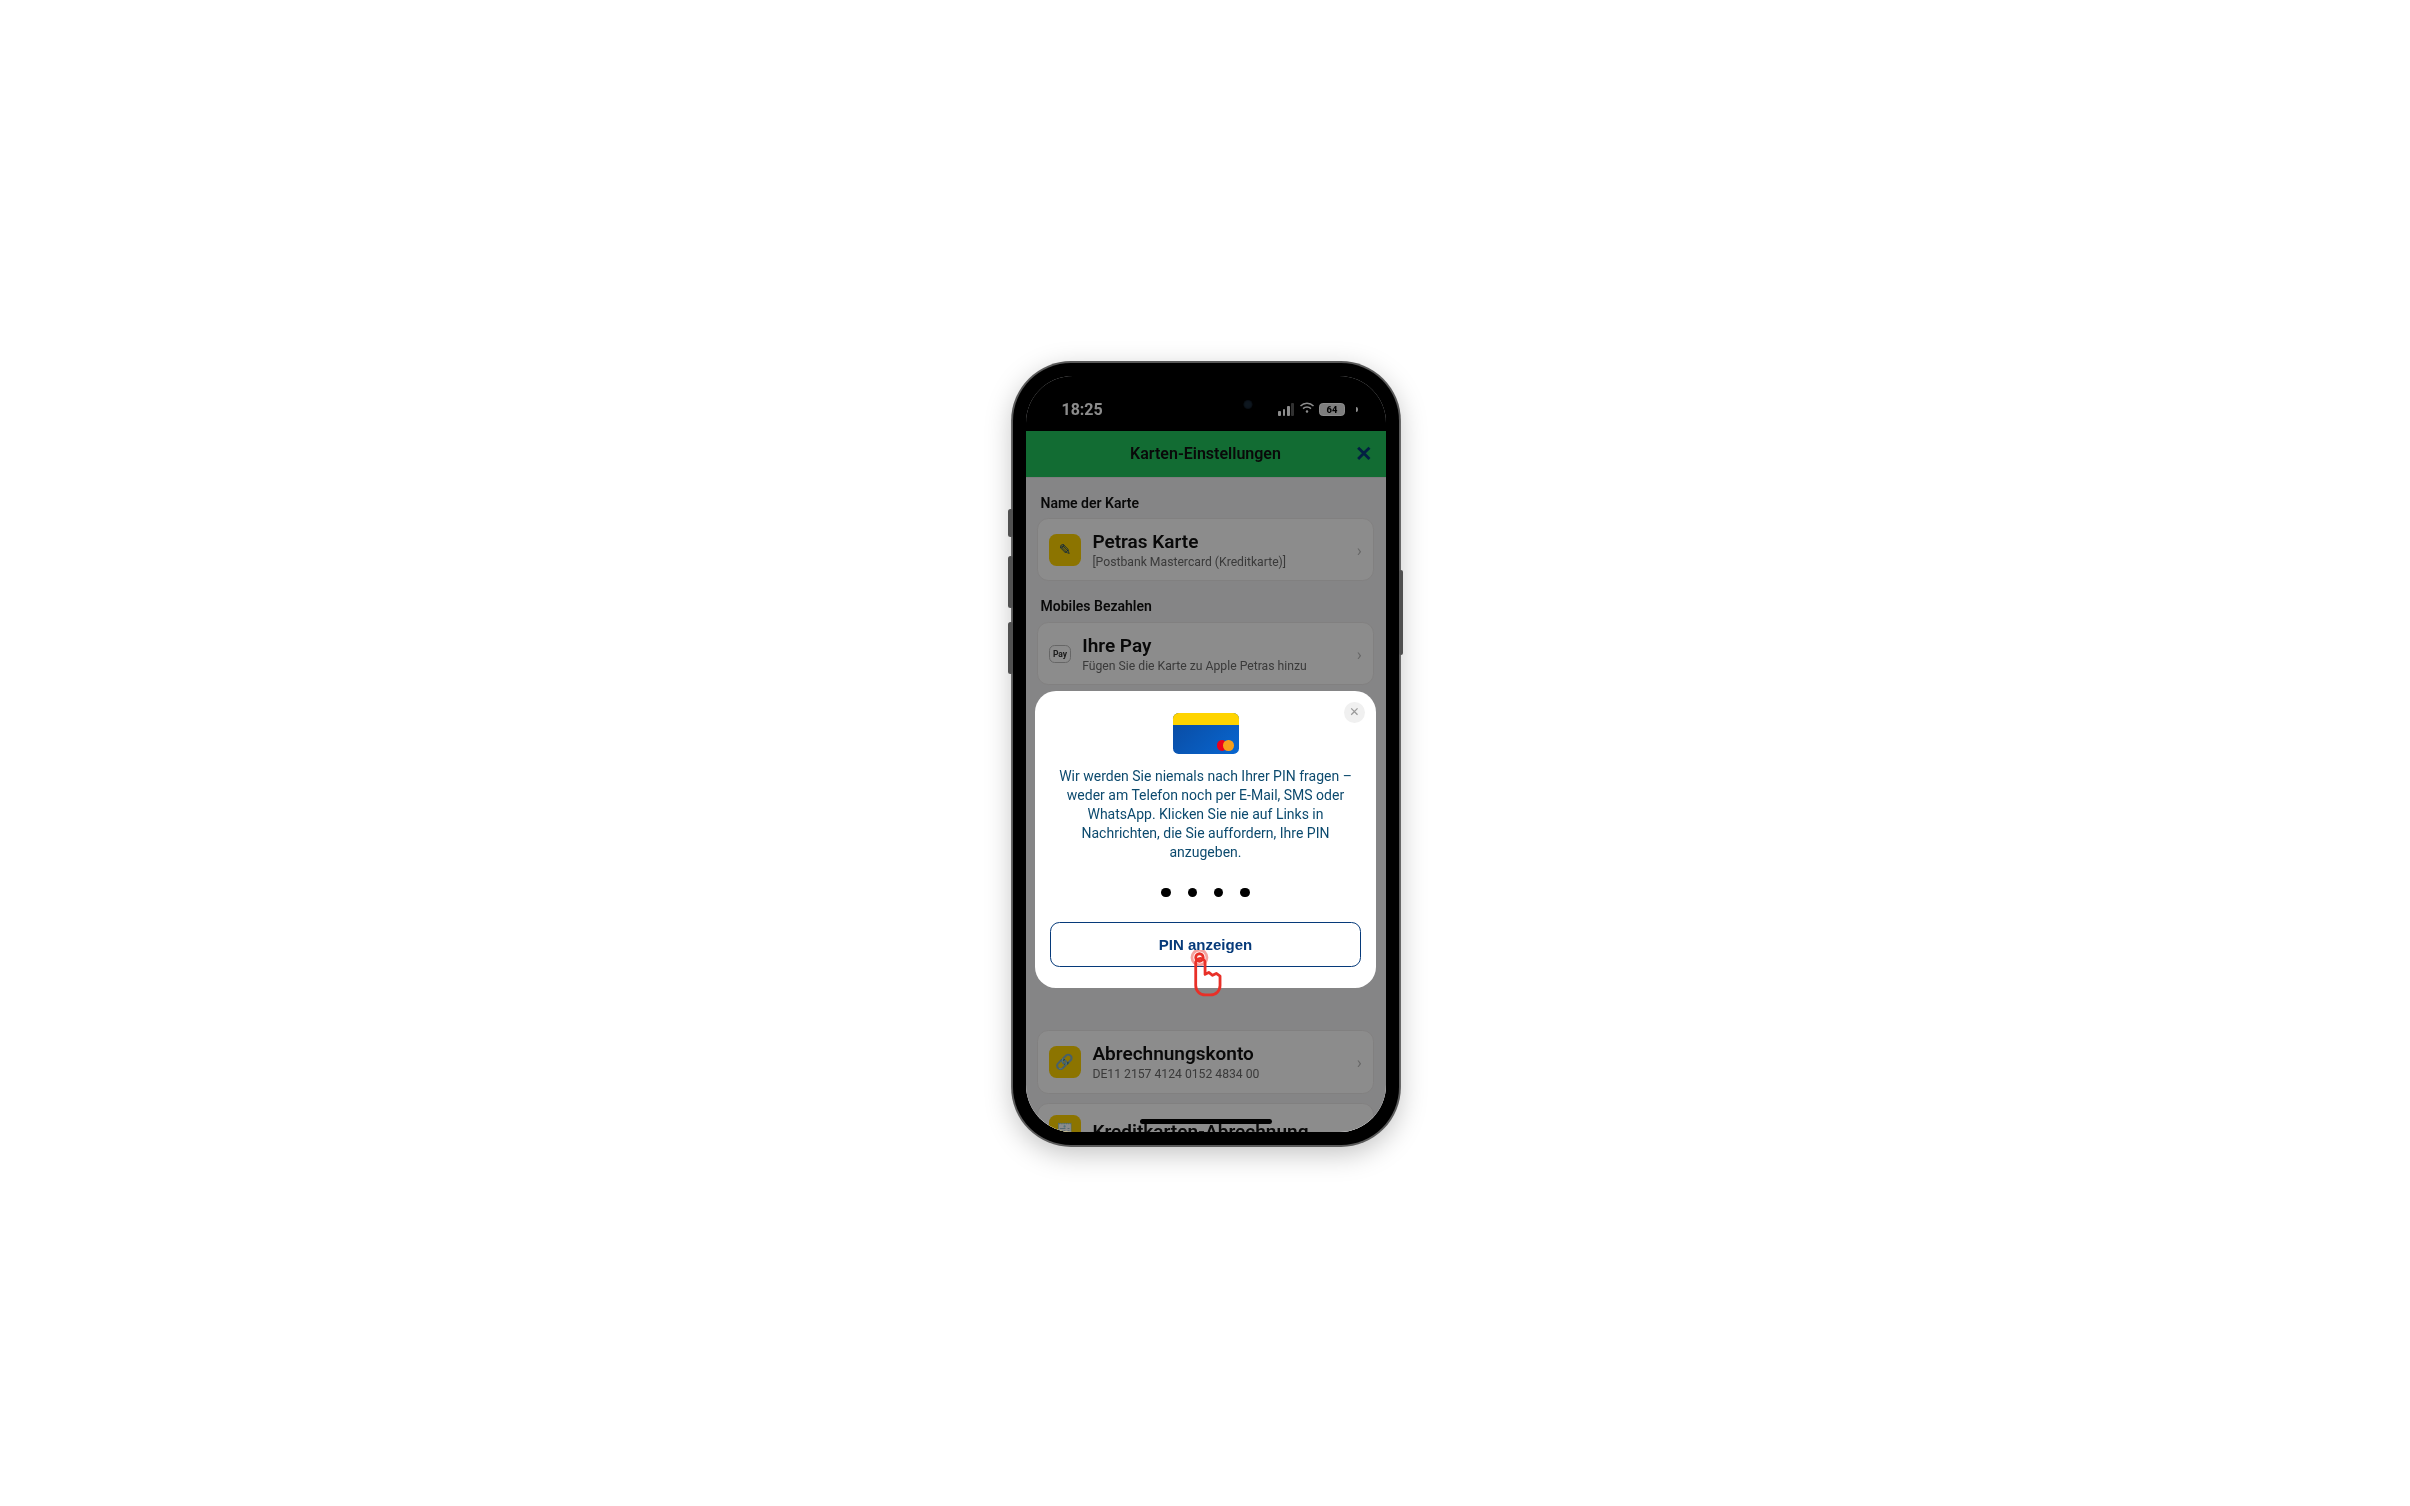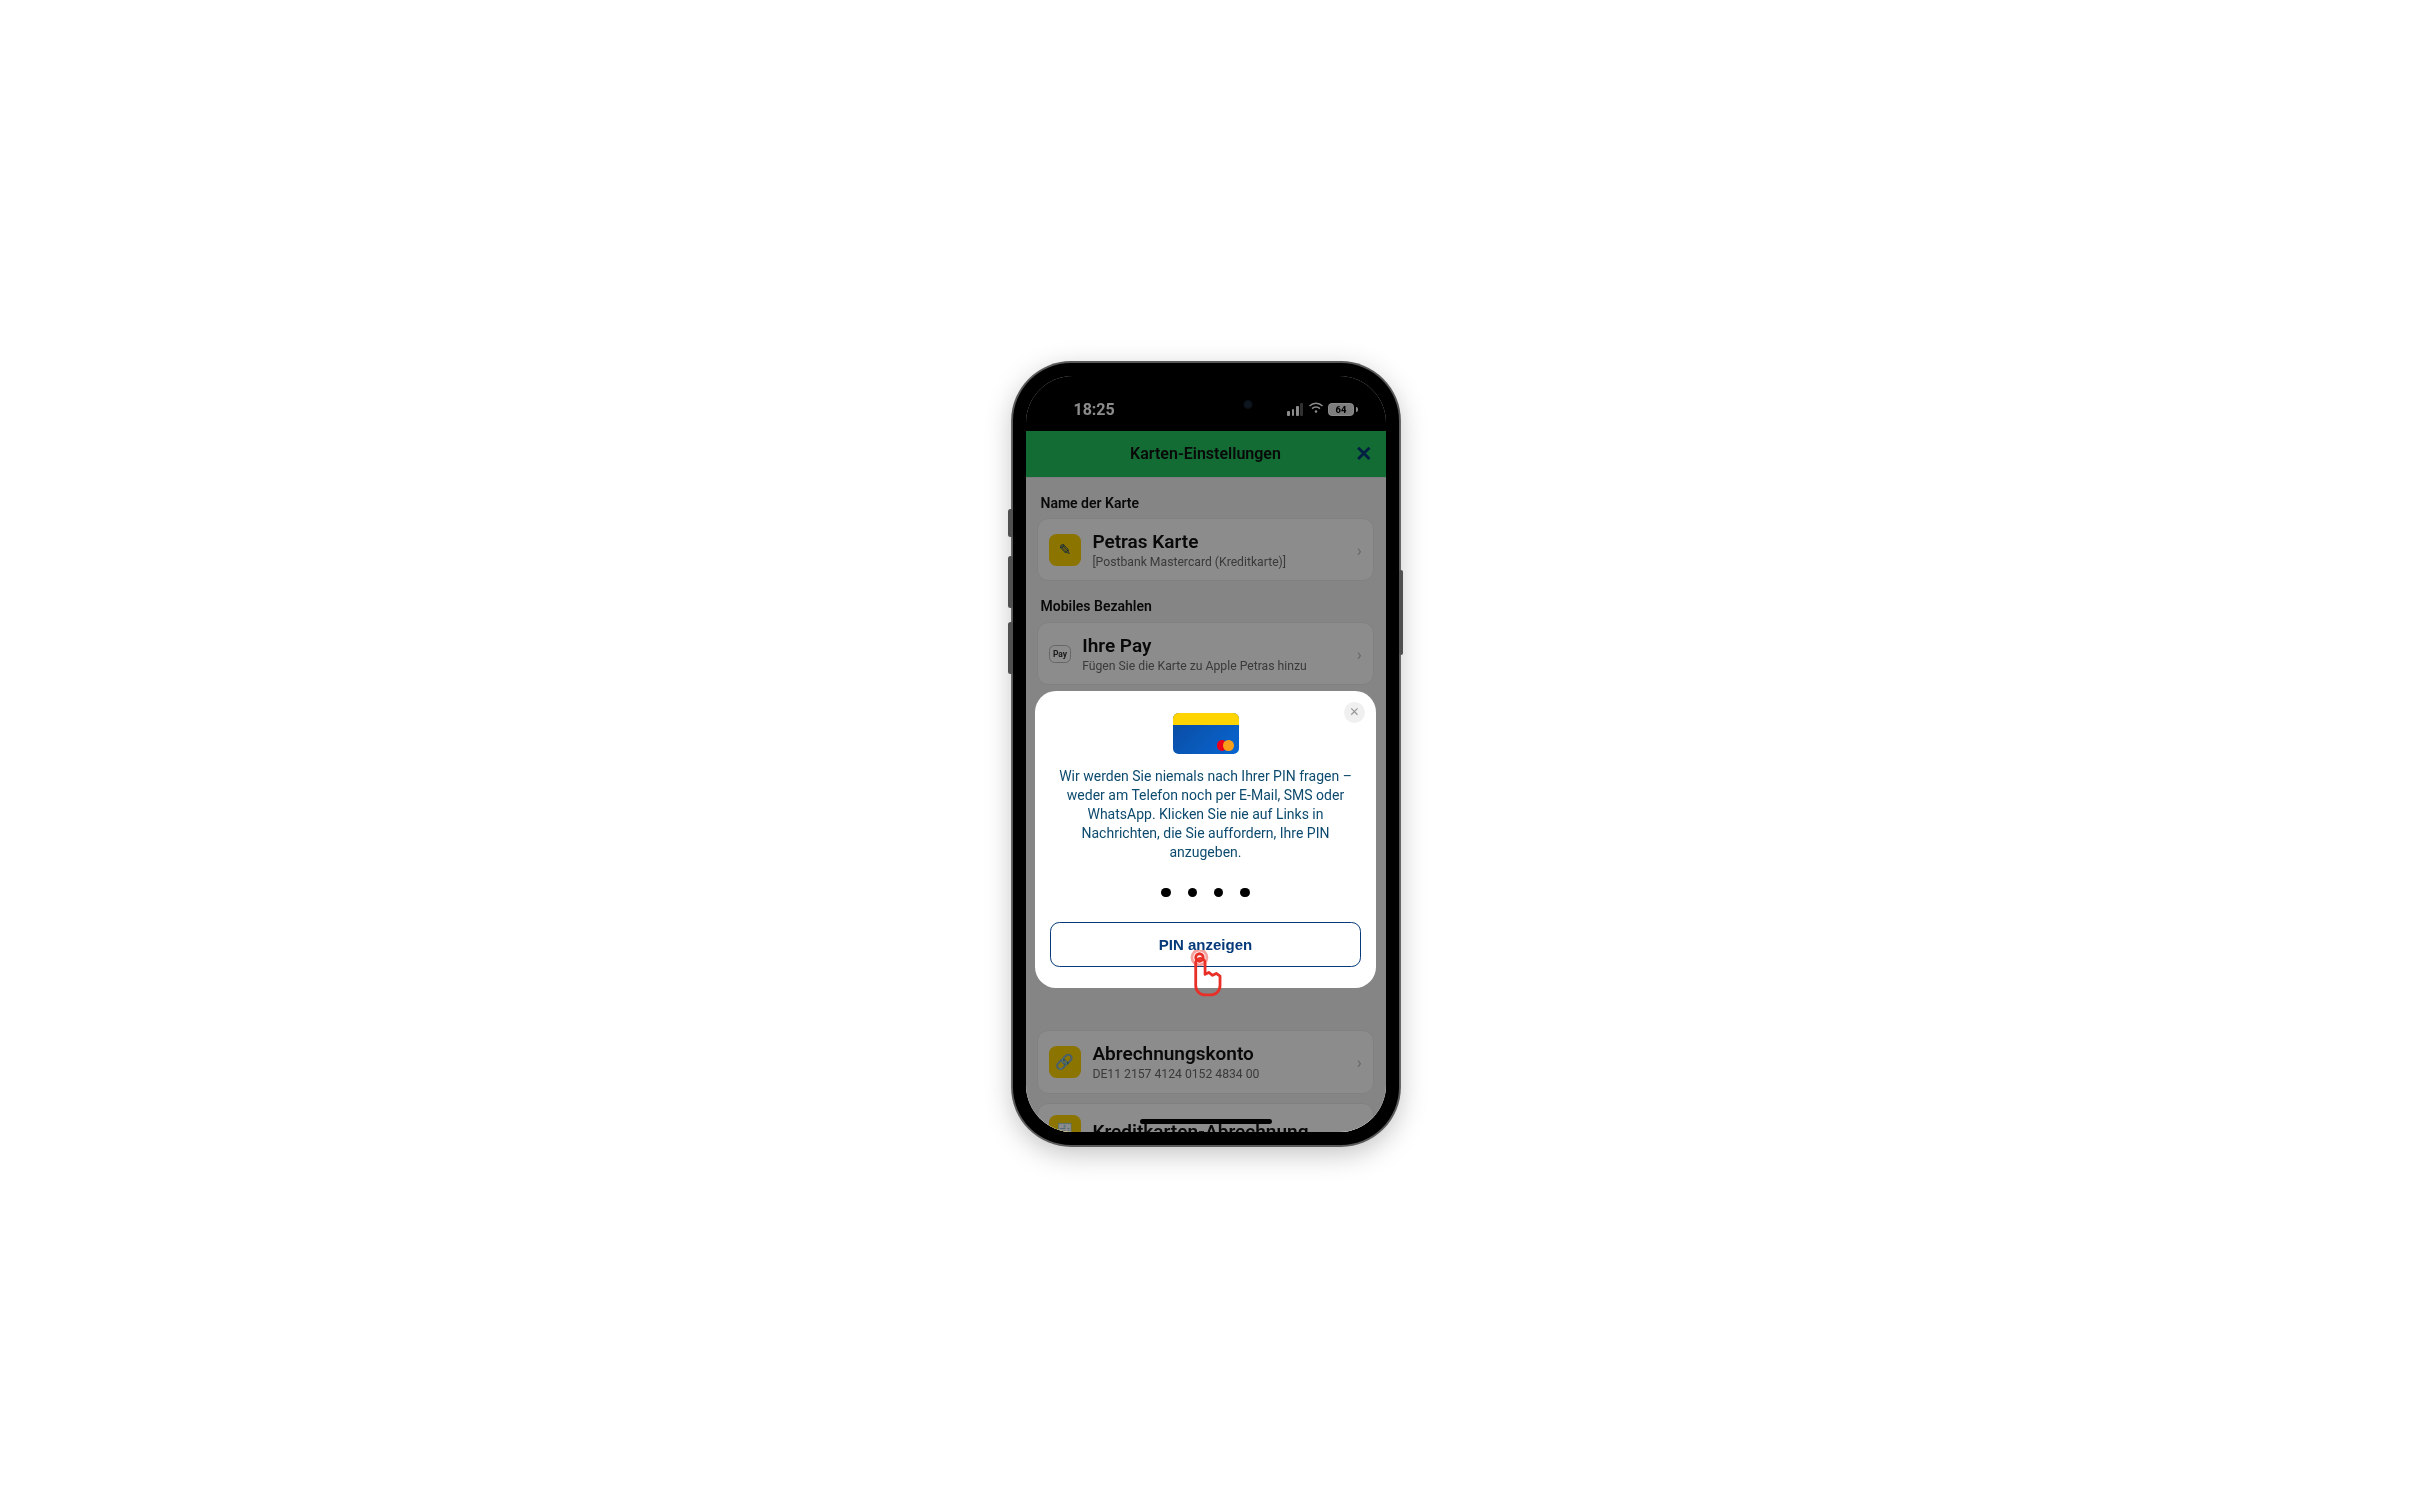--- a/index.html
+++ b/index.html
@@ -51,39 +51,39 @@
     background: #000;
     border-radius: 19px;
     z-index: 40;
     display:flex; align-items:center; justify-content:flex-end; padding-right:9.4px;
   }
   .island .cam { width:9.4px;height:9.4px;border-radius:50%;background:#1a2a3a;box-shadow:inset 0 0 1.9px #000;}
 
   
   .statusbar {
     position: absolute;
-    top: 0; left:16px; right:0;
+    top: 0; left:4px; right:0;
     height: 55px;
     display: flex;
     align-items: center;
     justify-content: space-between;
     padding: 13px 28px 0 32px;
     font-size: 16px;
     font-weight: 700;
     color: #fff;
     z-index: 45;
   }
   .status-right { display:flex; align-items:center; gap:4.7px; }
   .bars { display:flex; align-items:flex-end; gap:1.4px; }
   .bars span { width:2.8px;background:#fff;border-radius:0.9px; }
   .bars span:nth-child(1){height:4.7px;} .bars span:nth-child(2){height:7.5px;}
   .bars span:nth-child(3){height:10.4px;} .bars span:nth-child(4){height:13px;opacity:.35}
   .wifi { font-size:14px; }
   .battery {
-    display:flex;align-items:center;gap:2px;
+    display:flex;align-items:center;gap:11px;
   }
   .battery .body { width:25.4px;height:13px;border:0.9px solid #fff;border-radius:3.8px;display:flex;align-items:center;justify-content:center;font-size:9.4px;font-weight:800;position:relative;background:rgba(255,255,255,.9);color:#000;}
   .battery .cap { width:1.9px;height:5.6px;background:#fff;border-radius:0 1.9px 1.9px 0;}
 
   
   .blackcap { position:absolute;top:0;left:0;right:0;height:55px;background:#000;z-index:30;}
 
   
   .app {
     position:absolute; top:55px; left:0; right:0; bottom:0;

